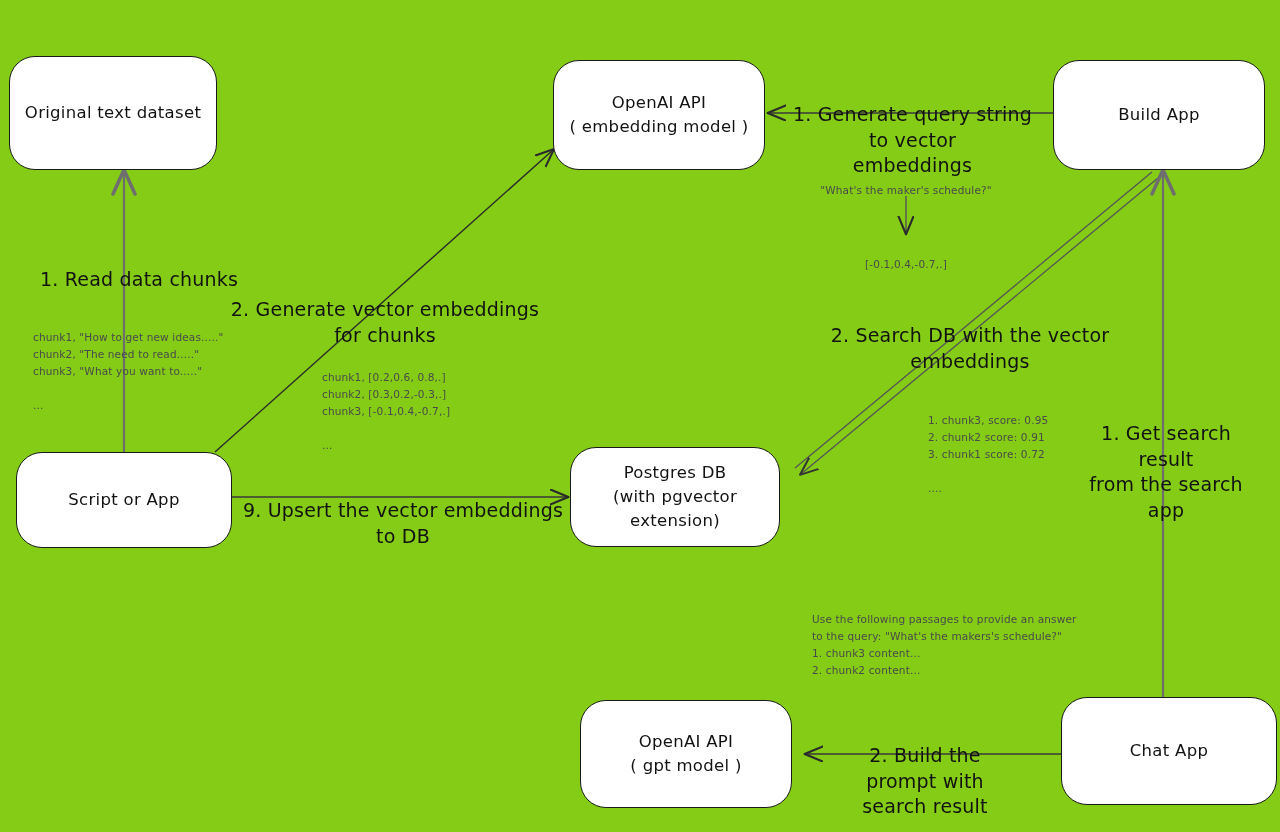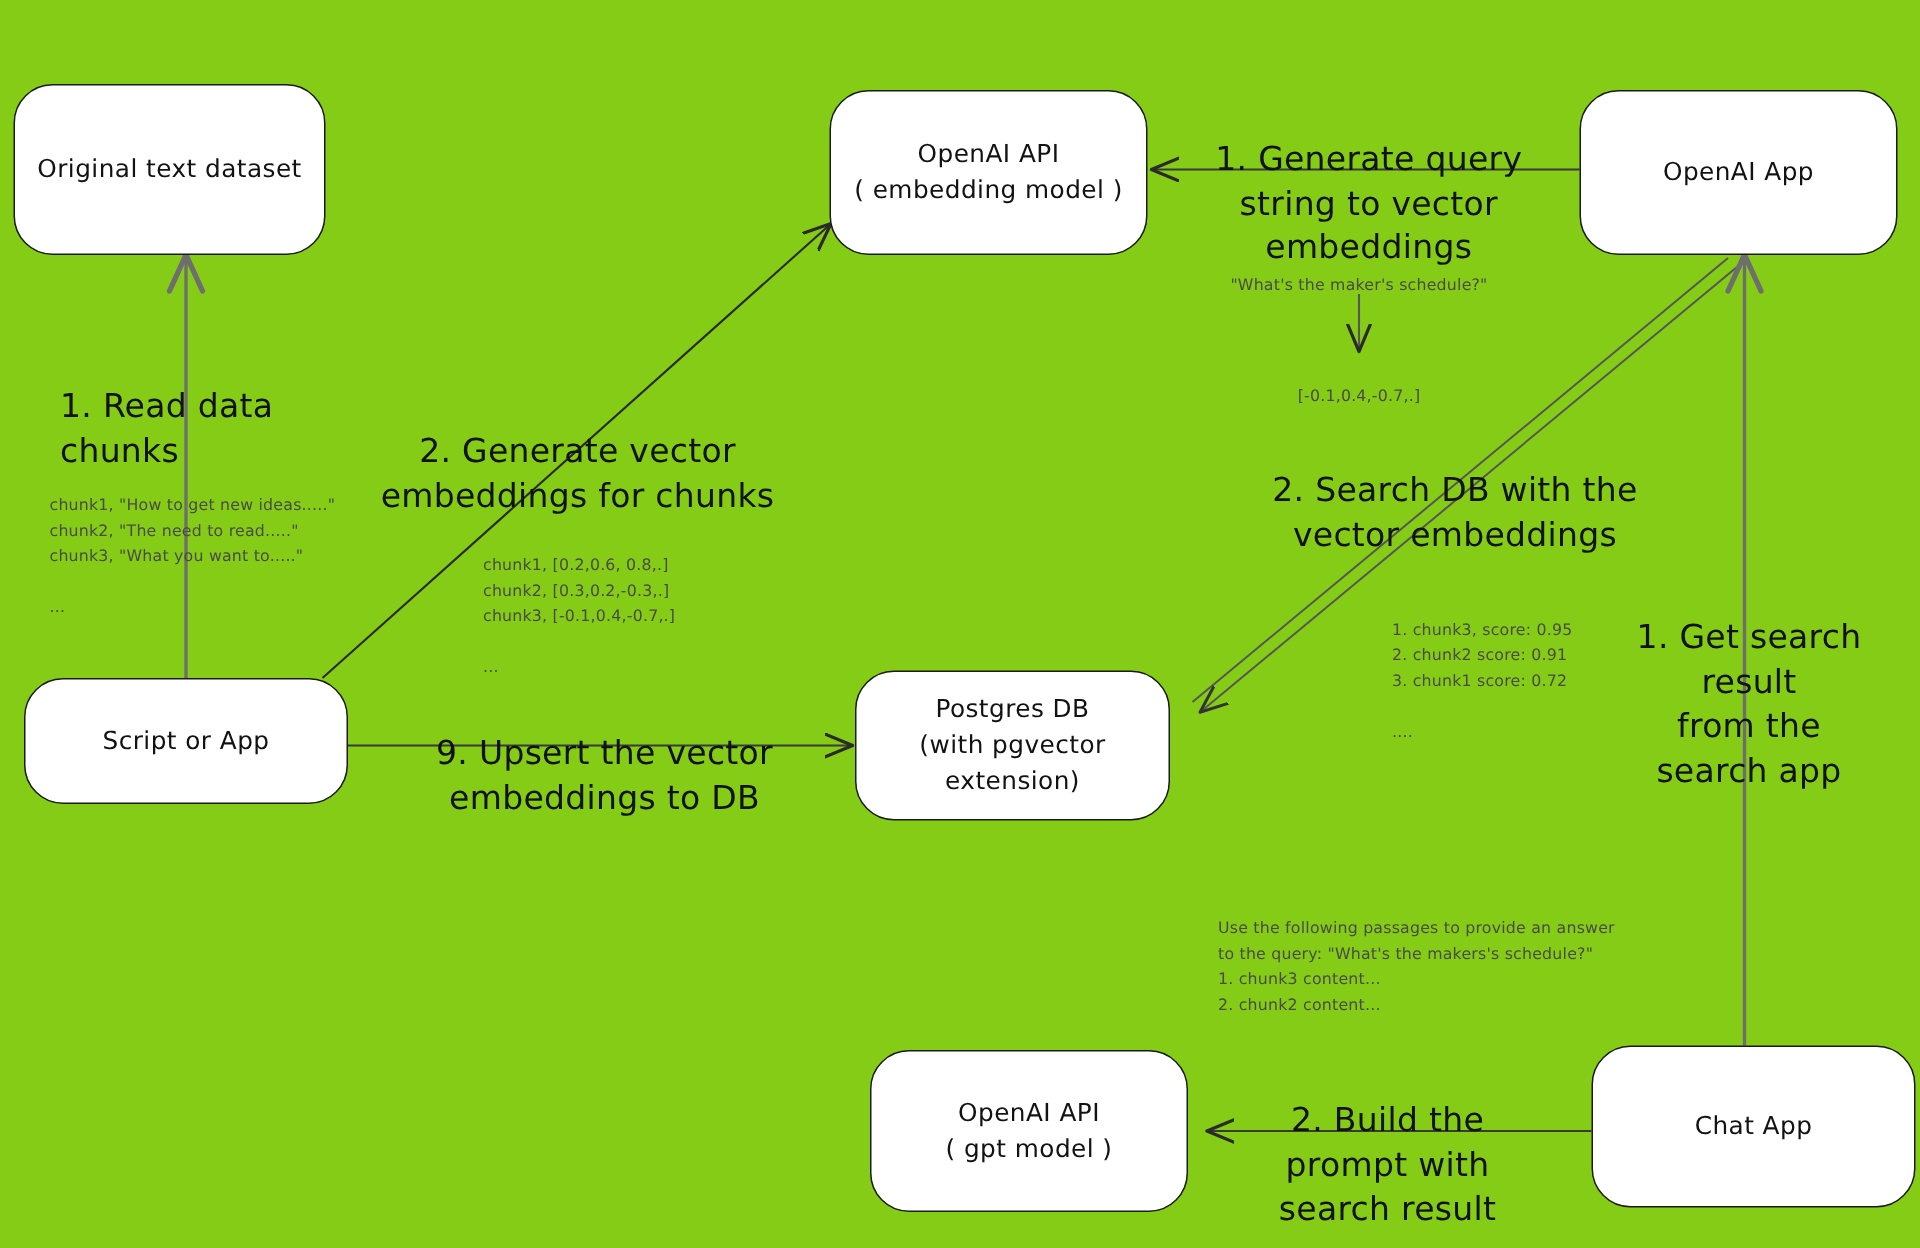--- a/index.html
+++ b/index.html
@@ -36,25 +36,26 @@
     color: #121212;
     font-size: 16.5px;
     line-height: 1.45;
     letter-spacing: 0.3px;
   }
   .node .l2 { display: block; }
 
   .edge-label {
     position: absolute;
     color: #121212;
-    font-size: 22px;
+    font-size: 19px;
     line-height: 1.35;
     text-align: center;
     letter-spacing: 0.2px;
     white-space: pre-line;
+    margin-top: 10px;
   }
   .note {
     position: absolute;
     color: #4a4a4a;
     font-size: 10.5px;
     line-height: 1.62;
     letter-spacing: 0.15px;
     white-space: pre-line;
     text-align: left;
   }
@@ -109,36 +110,36 @@
 
     <g>
       <line x1="1061" y1="754" x2="806" y2="754" stroke="#3a3a3a" stroke-width="1.4" marker-end="url(#ah-dark)"></line>
     </g>
   </svg>
 
   <div class="node" style="left:9px; top:56px; width:208px; height:114px;">
     <span>Original text dataset</span>
   </div>
 
-  <div class="node" style="left:16px; top:452px; width:216px; height:84px;">
+  <div class="node" style="left:16px; top:452px; width:216px; height:96px;">
     <span>Script or App</span>
   </div>
 
   <div class="node" style="left:553px; top:60px; width:212px; height:110px;">
     <span>OpenAI API</span>
     <span class="l2">( embedding model )</span>
   </div>
 
   <div class="node" style="left:570px; top:447px; width:210px; height:100px;">
     <span>Postgres DB</span>
     <span class="l2">(with pgvector extension)</span>
   </div>
 
   <div class="node" style="left:1053px; top:60px; width:212px; height:110px;">
-    <span>OpenAI App</span>
+    <span>Build App</span>
   </div>
 
   <div class="node" style="left:1061px; top:697px; width:216px; height:108px;">
     <span>Chat App</span>
   </div>
 
   <div class="node" style="left:580px; top:700px; width:212px; height:108px;">
     <span>OpenAI API</span>
     <span class="l2">( gpt model )</span>
   </div>

